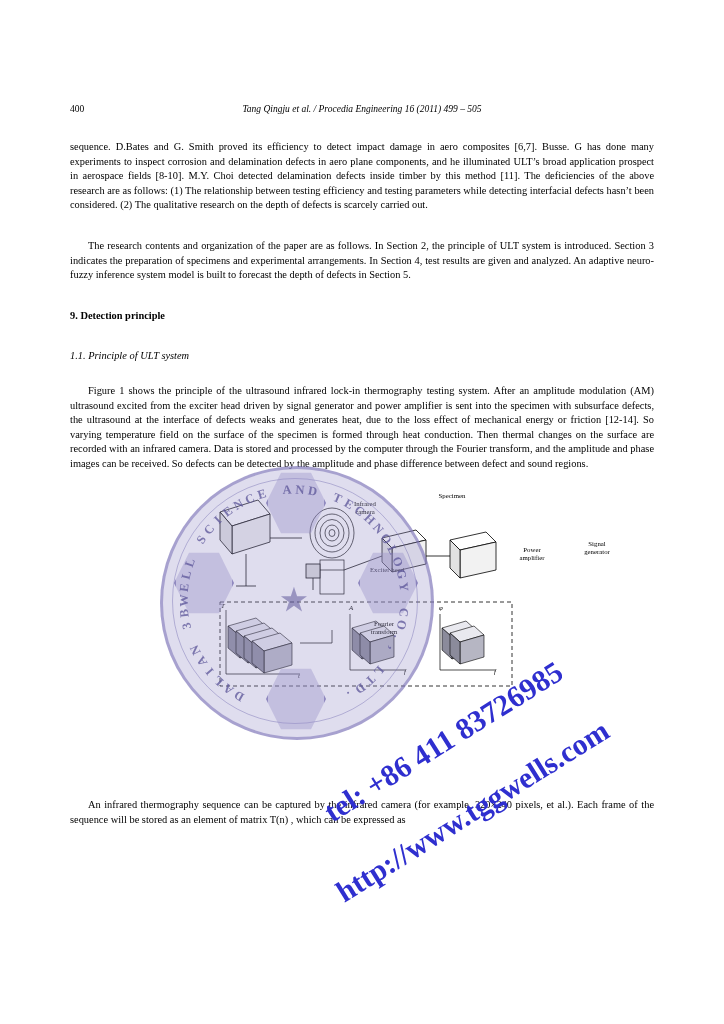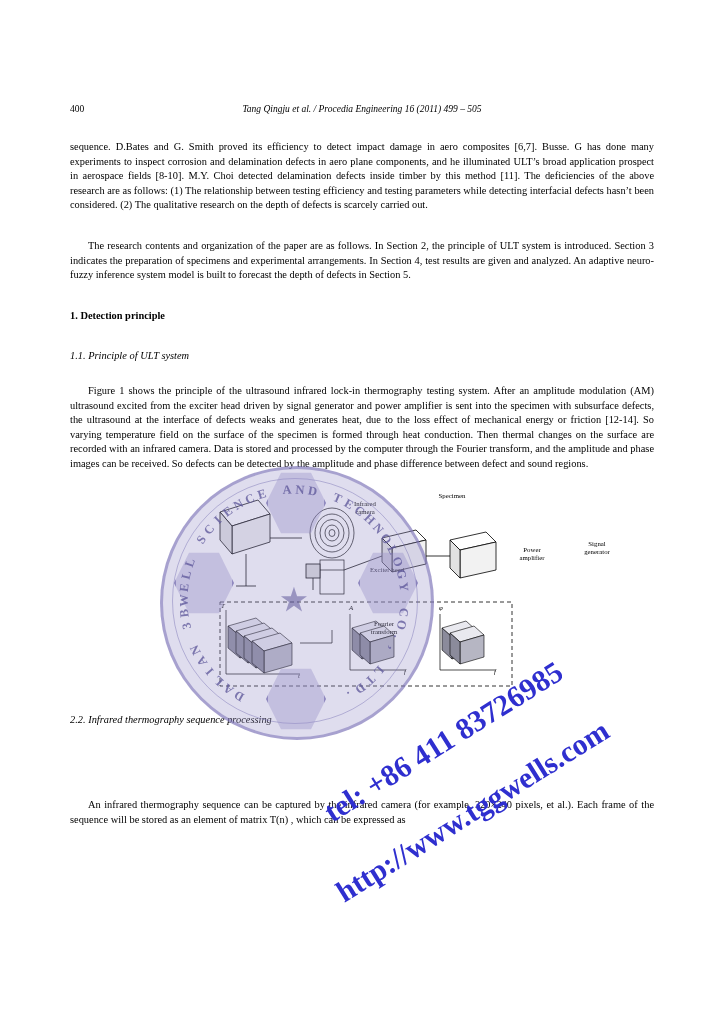--- a/index.html
+++ b/index.html
@@ -186,21 +186,21 @@
 
     <div class="running-head">
       <span class="folio">400</span>
       <span class="rh-center">Tang Qingju et al. / Procedia Engineering 16 (2011) 499 – 505</span>
     </div>
 
     <p class="body" style="top:140px;">sequence. D.Bates and G. Smith proved its efficiency to detect impact damage in aero composites [6,7]. Busse. G has done many experiments to inspect corrosion and delamination defects in aero plane components, and he illuminated ULT’s broad application prospect in aerospace fields [8-10]. M.Y. Choi detected delamination defects inside timber by this method [11]. The deficiencies of the above research are as follows: (1) The relationship between testing efficiency and testing parameters while detecting interfacial defects hasn’t been considered. (2) The qualitative research on the depth of defects is scarcely carried out.</p>
 
     <p class="body indent" style="top:239px;">The research contents and organization of the paper are as follows. In Section 2, the principle of ULT system is introduced. Section 3 indicates the preparation of specimens and experimental arrangements. In Section 4, test results are given and analyzed. An adaptive neuro-fuzzy inference system model is built to forecast the depth of defects in Section 5.</p>
 
-    <h2 class="section" style="top:310px;">1. Detection principle</h2>
+    <h2 class="section" style="top:310px;">9. Detection principle</h2>
 
     <h3 class="subsection" style="top:350px;">1.1. Principle of ULT system</h3>
 
     <p class="body indent" style="top:384px;">Figure 1 shows the principle of the ultrasound infrared lock-in thermography testing system. After an amplitude modulation (AM) ultrasound excited from the exciter head driven by signal generator and power amplifier is sent into the specimen with subsurface defects, the ultrasound at the interface of defects weaks and generates heat, due to the loss effect of mechanical energy or friction [12-14]. So varying temperature field on the surface of the specimen is formed through heat conduction. Then thermal changes on the surface are recorded with an infrared camera. Data is stored and processed by the computer through the Fourier transform, and the amplitude and phase images can be received. So defects can be detected by the amplitude and phase difference between defect and sound regions.</p>
 
     <div class="figure-wrap">
       <svg class="fig-svg" width="584" height="230" viewBox="0 0 584 230">
 
         <g stroke="#000" fill="none" stroke-width="0.8">
           <polygon points="150,34 188,22 200,36 162,48" fill="#ffffff"></polygon>
@@ -303,21 +303,20 @@
 transform</div>
       <div class="fig-label" style="left:148px; top:124px; width:10px; font-style:italic;">T</div>
       <div class="fig-label" style="left:276px; top:126px; width:10px; font-style:italic;">A</div>
       <div class="fig-label" style="left:366px; top:126px; width:10px; font-style:italic;">φ</div>
       <div class="fig-label" style="left:224px; top:194px; width:10px; font-style:italic;">t</div>
       <div class="fig-label" style="left:330px; top:190px; width:10px; font-style:italic;">f</div>
       <div class="fig-label" style="left:420px; top:190px; width:10px; font-style:italic;">f</div>
     </div>
 
 
-    <h3 class="subsection" style="top:714px;">2.2. Infrared thermography sequence processing</h3>
 
     <p class="body indent" style="top:750px;margin-top:48px;">An infrared thermography sequence can be captured by the infrared camera (for example, 320×240 pixels, et al.). Each frame of the sequence will be stored as an element of matrix T(n) , which can be expressed as</p>
   </div>
 
   <div class="stamp">
     <div class="stamp-ring"></div>
     <div class="stamp-ring2"></div>
     <div class="hex" style="left:14px; top:84px; width:56px; height:62px;"></div>
     <div class="hex" style="left:198px; top:84px; width:56px; height:62px;"></div>
     <div class="hex" style="left:106px; top:4px; width:56px; height:62px;"></div>

